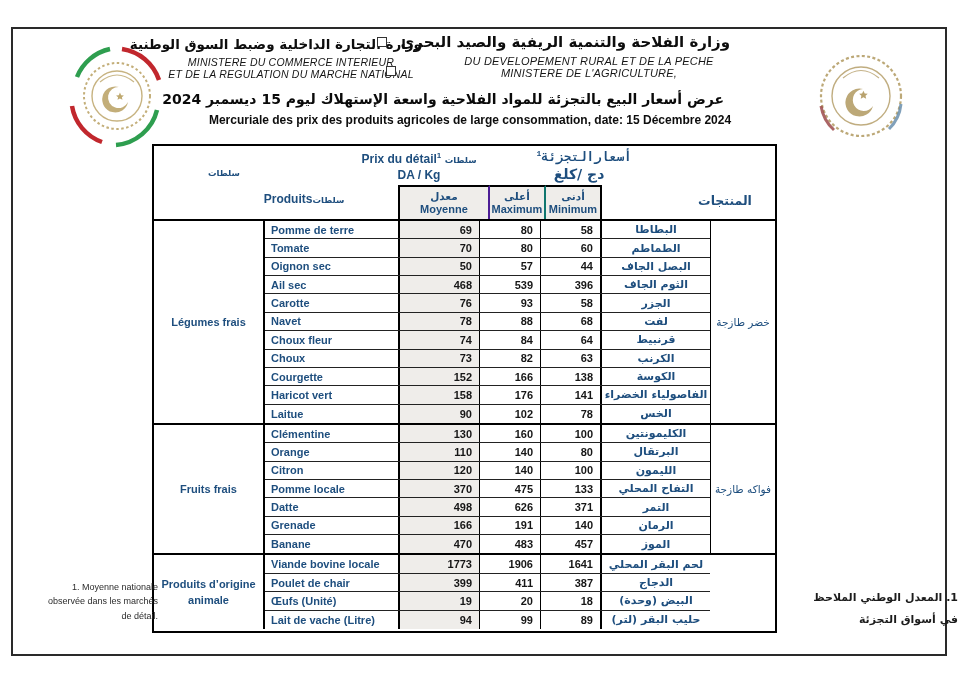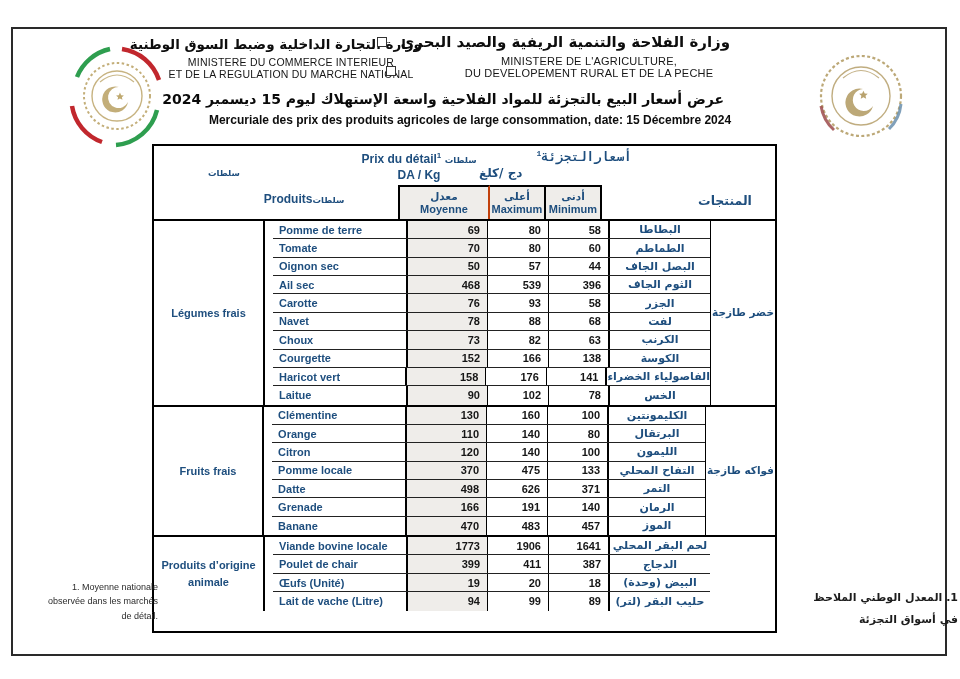--- a/index.html
+++ b/index.html
@@ -7,21 +7,21 @@
   .page {
     position:relative; width:960px; height:679px; background:#ffffff;
     font-family:"Liberation Sans", sans-serif; color:#111; overflow:hidden;
     margin:0 auto;
   }
   .frame { position:absolute; left:11px; top:27px; width:936px; height:629px; border:2px solid #2a2a2a; }
 
   
   .ministry { position:absolute; text-align:center; }
   .ministry .ar { font-family:"DejaVu Sans", sans-serif; font-weight:bold; color:#0d0d0d; white-space:nowrap; }
-  .ministry .fr { font-size:11px; color:#151515; letter-spacing:.2px; white-space:nowrap; }
+  .ministry .fr { font-size:11px; color:#151515; letter-spacing:.2px; white-space:nowrap;font-style:italic; }
   .min-agri  { left:448px; top:33px; width:282px; }
   .min-agri .ar { font-size:15px; margin-bottom:4px; }
   .min-comm  { left:160px; top:36px; width:262px; }
   .min-comm .ar { font-size:13.5px; margin-bottom:4px; }
   .min-comm .fr { font-size:10.5px; }
 
   .glyph-box { position:absolute; width:10px; height:10px; border:1.3px solid #333; background:#fff; }
   .gb1 { left:377px; top:37px; }
   .gb2 { left:386px; top:66px; }
 
@@ -36,43 +36,43 @@
 
   
   .tbl { position:absolute; left:152px; top:144px; width:625px; height:489px;
          border:2.5px solid #000; background:#fff; display:flex; flex-direction:column; }
 
   .thead { position:relative; height:75px; border-bottom:2.5px solid #000; flex:0 0 auto; }
   .thead .lbl { position:absolute; font-weight:bold; color:#1e4e7e; }
   .prix-fr  { left:160px; top:5px;  width:210px; text-align:center; font-size:12px; }
   .unit-fr  { left:160px; top:22px; width:210px; text-align:center; font-size:12px; }
   .prix-ar  { left:330px; top:3px;  width:200px; text-align:center; font-size:12.5px; font-family:Liberation Mono, monospace; }
-  .unit-ar  { left:325px; top:20px; width:200px; text-align:left; font-size:12px; font-family:"DejaVu Sans",sans-serif; }
+  .unit-ar  { left:325px; top:20px; width:200px; text-align:center; font-size:14px; font-family:"DejaVu Sans",sans-serif; }
   .produits-fr { left:58px;  top:46px; width:184px; text-align:center; font-size:12px; }
   .produits-ar { left:446px; top:47px; width:170px; text-align:center; font-size:12.5px; font-family:"DejaVu Sans",sans-serif;margin-left:40px; }
   .wm { font-family:"DejaVu Sans",sans-serif; font-size:8.5px; font-weight:bold; color:#1e4e7e; }
   .wm-float { position:absolute; left:54px; top:22px; }
   sup { font-size:8px; }
 
   .hboxes { position:absolute; left:244px; top:39px; bottom:0; width:204px; display:flex; }
   .hbox { border-top:2.5px solid #000; background:#efedea; display:flex; flex-direction:column;
           align-items:center; justify-content:center; line-height:1.25; font-weight:bold; color:#1e4e7e; }
   .hbox .a { font-family:"DejaVu Sans",sans-serif; font-size:10.5px; }
   .hbox .f { font-size:11px; }
-  .hb1 { width:100px; border-left:2.5px solid #000; border-right:2px solid #c2410c;text-align:right; }
-  .hb2 { width:61px; border-right:2px solid #000000; }
+  .hb1 { width:100px; border-left:2.5px solid #000; border-right:2px solid #4c1d95;text-align:right; }
+  .hb2 { width:61px; border-right:2px solid #0f766e; }
   .hb3 { width:61px; border-right:2.5px solid #000; }
 
   .sec { display:flex; flex:0 0 auto; }
   .sec + .sec { border-top:2.5px solid #000; }
   .catf { width:111px; border-right:2px solid #000; display:flex; align-items:center; justify-content:center;
           text-align:center; font-size:11px; font-weight:bold; color:#1e4e7e; padding:0 6px; line-height:1.5; }
-  .rows { width:445px; display:flex; flex-direction:column;padding-left:8px; }
+  .rows { width:445px; display:flex; flex-direction:column; }
   .cata { flex:1; border-left:1.5px solid #000; display:flex; align-items:center; justify-content:center;
-          text-align:center; font-family:"DejaVu Sans",sans-serif; font-size:10.5px; font-weight:bold;
+          text-align:center; font-family:"DejaVu Sans",sans-serif; font-size:10.5px; font-weight:normal;
           color:#1e4e7e; line-height:1.6; padding:0 1px; }
   .cata .nw { white-space:nowrap; }
 
   .prow { display:flex; height:18.36px; border-bottom:1.1px solid #222; }
   .prow:last-child { border-bottom:none; }
   .c { display:flex; align-items:center; overflow:visible; }
   .cf  { width:133px; padding-left:6px; font-size:11px; font-weight:bold; color:#1e4e7e; white-space:nowrap; }
   .ca  { width:82px; border-left:2.5px solid #000; border-right:1.5px solid #000; background:#efedea;
          justify-content:flex-end; padding-right:7px; font-size:11px; font-weight:600; color:#161616; }
   .cx  { width:61px; border-right:1.5px solid #000; justify-content:flex-end; padding-right:7px;
@@ -111,22 +111,22 @@
     <path d="M 20 62 A 41 41 0 0 0 33 86" fill="none" stroke="#9c4a4a" stroke-width="3" opacity=".85"></path>
     <path d="M 100 60 A 41 41 0 0 1 88 85" fill="none" stroke="#6a8fae" stroke-width="3" opacity=".85"></path>
     <circle cx="60" cy="52" r="29" fill="none" stroke="#ab9255" stroke-width="1.4" opacity=".75"></circle>
     <path d="M 72 62 a 14 14 0 1 1 -10 -17 a 11 11 0 1 0 10 17" fill="#ab9255" opacity=".8"></path>
     <path d="M 63 46 l 2.2 4.6 5 .5 -3.7 3.3 1.1 4.8 -4.6 -2.5 -4.4 2.5 1 -4.8 -3.7 -3.3 5 -.5 z" fill="#ab9255" opacity=".85" transform="scale(.6) translate(41 32)"></path>
     <path d="M 42 34 q 18 -15 36 0" fill="none" stroke="#ab9255" stroke-width="1.2" opacity=".7"></path>
   </svg>
 
   <div class="ministry min-agri">
     <div class="ar" dir="rtl">وزارة الفلاحة والتنمية الريفية والصيد البحري</div>
+    <div class="fr">DU DEVELOPEMENT RURAL ET DE LA PECHE</div>
     <div class="fr">MINISTERE DE L'AGRICULTURE,</div>
-    <div class="fr">DU DEVELOPEMENT RURAL ET DE LA PECHE</div>
   </div>
 
   <div class="ministry min-comm">
     <div class="ar" dir="rtl">وزارة التجارة الداخلية وضبط السوق الوطنية</div>
     <div class="fr">MINISTERE DU COMMERCE INTERIEUR</div>
     <div class="fr">ET DE LA REGULATION DU MARCHE NATIONAL</div>
   </div>
 
   <div class="glyph-box gb1"></div>
   <div class="glyph-box gb2"></div>
@@ -207,20 +207,27 @@
           <div class="c car" dir="rtl">الجزر</div>
         </div>
         <div class="prow">
           <div class="c cf">Navet</div>
           <div class="c ca">78</div>
           <div class="c cx">88</div>
           <div class="c cn">68</div>
           <div class="c car" dir="rtl">لفت</div>
         </div>
         <div class="prow">
+          <div class="c cf">Choux fleur</div>
+          <div class="c ca">74</div>
+          <div class="c cx">84</div>
+          <div class="c cn">64</div>
+          <div class="c car" dir="rtl">قرنبيط</div>
+        </div>
+        <div class="prow">
           <div class="c cf">Choux</div>
           <div class="c ca">73</div>
           <div class="c cx">82</div>
           <div class="c cn">63</div>
           <div class="c car" dir="rtl">الكرنب</div>
         </div>
         <div class="prow">
           <div class="c cf">Courgette</div>
           <div class="c ca">152</div>
           <div class="c cx">166</div>

